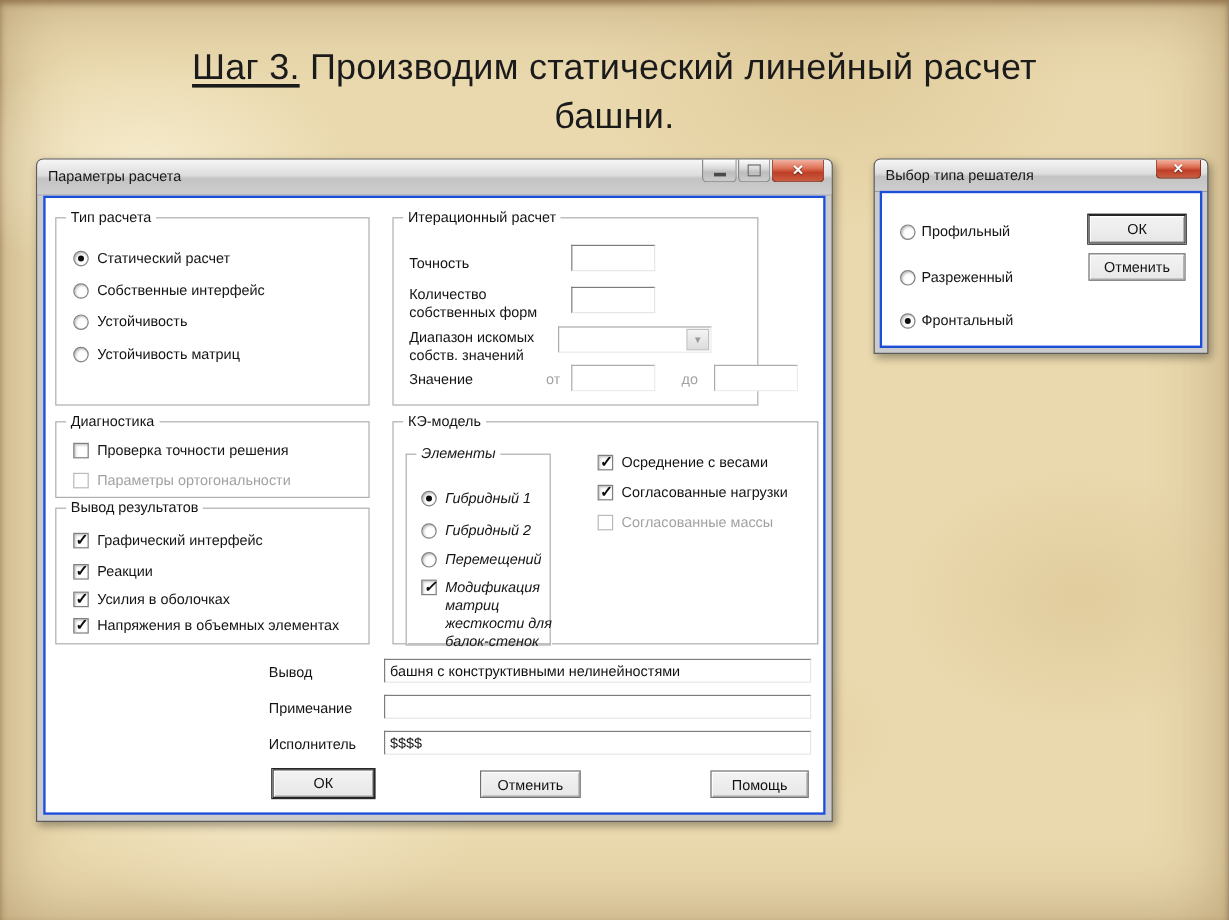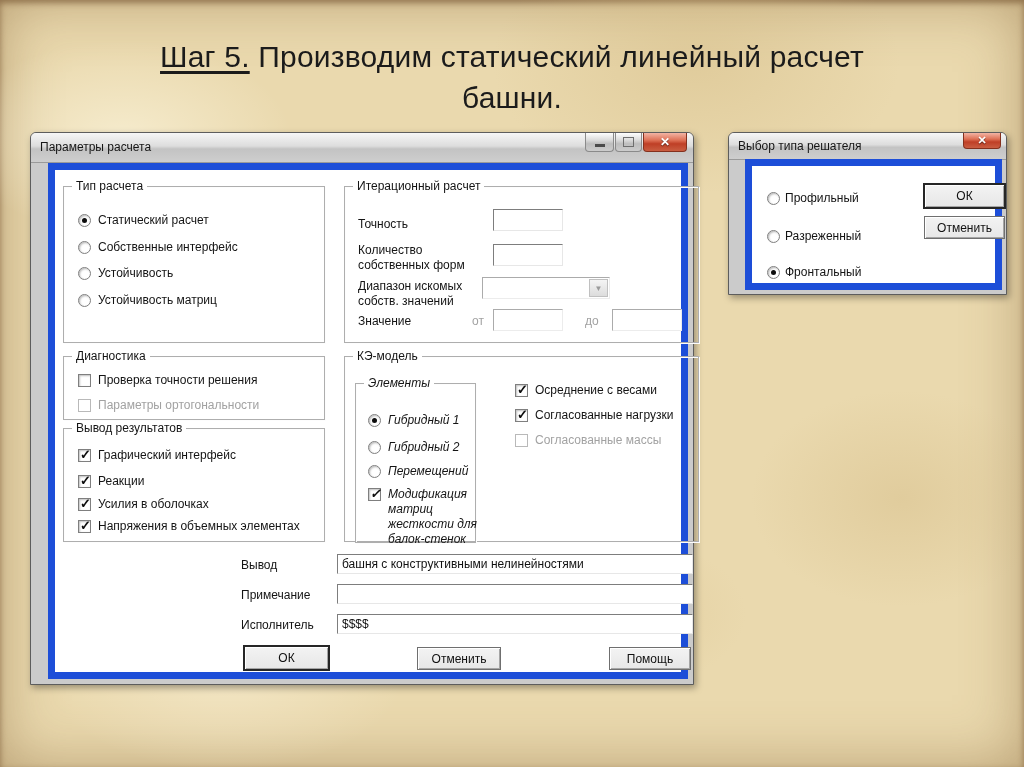--- a/index.html
+++ b/index.html
@@ -27,21 +27,21 @@
   .ttext{position:absolute;left:9px;font-size:12px;color:#161616;}
   .caps{position:absolute;top:0;display:flex;gap:1px;}
   .cap{border:1px solid #8a8a8a;border-top:none;border-radius:0 0 4px 4px;
     background:linear-gradient(#fefefe,#dadada 40%,#bdbdbd 60%,#cccccc);
     display:flex;align-items:center;justify-content:center;box-sizing:border-box;}
   .cap.close{background:linear-gradient(#f2b4a4,#de7156 40%,#bf3f26 60%,#c95d41);
     border-color:#84301d;color:#fff;font-weight:bold;
     text-shadow:0 1px 1px rgba(0,0,0,.55);}
   .gmin{width:10px;height:3px;background:#4a4a4a;margin-top:6px;}
   .gmax{width:9px;height:8px;border:1px solid #6e6e6e;background:transparent;}
-  .client{position:absolute;background:#ffffff;border:7px solid #1d4ed8;margin-left:12px;}
+  .client{position:absolute;background:#ffffff;border:2px solid #1d4ed8;}
 
   
   .gb{position:absolute;border:1px solid #aeaeae;box-sizing:border-box;
     box-shadow:inset 1px 1px 0 #fdfdfd, 1px 1px 0 #fdfdfd;}
   .leg{position:absolute;top:-8px;left:8px;background:#fff;padding:0 4px;
     font-size:12px;color:#141414;white-space:nowrap;}
   .lbl{position:absolute;font-size:12px;line-height:15px;color:#141414;}
   .dis{color:#a2a2a2 !important;}
   .rb{position:absolute;width:13px;height:13px;border-radius:50%;background:#fff;
     border:1px solid #7f7f7f;box-shadow:inset 1px 1px 2px rgba(0,0,0,.28), inset -1px -1px 1px #fff;
@@ -68,21 +68,21 @@
     font-family:inherit;box-sizing:border-box;cursor:default;}
   .btn.def{border:1px solid #262626;box-shadow:0 0 0 1px #262626,
     inset 1px 1px 0 #fff, inset -1px -1px 0 #a5a5a5;}
 </style>
 </head>
 <body>
 
 <div id="slide">
 
   <div class="slide-title">
-    <div><span class="step">Шаг 5.</span><span> Производим статический линейный расчет</span></div>
+    <div><span class="step">Шаг 3.</span><span> Производим статический линейный расчет</span></div>
     <div>башни.</div>
   </div>
 
   <div class="win" style="left:30px;top:132px;width:662px;height:551px;">
     <div class="tbar" style="height:29px;">
       <span class="ttext" style="top:7px;">Параметры расчета</span>
       <div class="caps" style="right:6px;">
         <div class="cap" style="width:29px;height:19px;">
             <span class="gmin"></span>
           </div>
@@ -101,21 +101,21 @@
         <span class="rb on" style="left:14px;top:27px;"></span>
         <span class="lbl" style="left:34px;top:26px;">Статический расчет</span>
         <span class="rb" style="left:14px;top:54px;"></span>
         <span class="lbl" style="left:34px;top:53px;">Собственные интерфейс</span>
         <span class="rb" style="left:14px;top:80px;"></span>
         <span class="lbl" style="left:34px;top:79px;">Устойчивость</span>
         <span class="rb" style="left:14px;top:107px;"></span>
         <span class="lbl" style="left:34px;top:106px;">Устойчивость матриц</span>
       </div>
 
-      <div class="gb" style="left:289px;top:16px;width:355px;height:157px;">
+      <div class="gb" style="left:289px;top:16px;width:305px;height:157px;">
         <span class="leg">Итерационный расчет</span>
         <span class="lbl" style="left:13px;top:30px;">Точность</span>
         <input class="inp" style="left: 148px; top: 22px; width: 70px; height: 22px;">
         <span class="lbl" style="left:13px;top:56px;width:112px;">Количество собственных форм</span>
         <input class="inp" style="left: 148px; top: 57px; width: 70px; height: 22px;">
         <span class="lbl" style="left:13px;top:92px;width:128px;">Диапазон искомых собств. значений</span>
         <div class="combo" style="left:137px;top:90px;width:128px;height:22px;">
           <span class="arr">▼</span>
         </div>
         <span class="lbl" style="left:13px;top:127px;">Значение</span>

